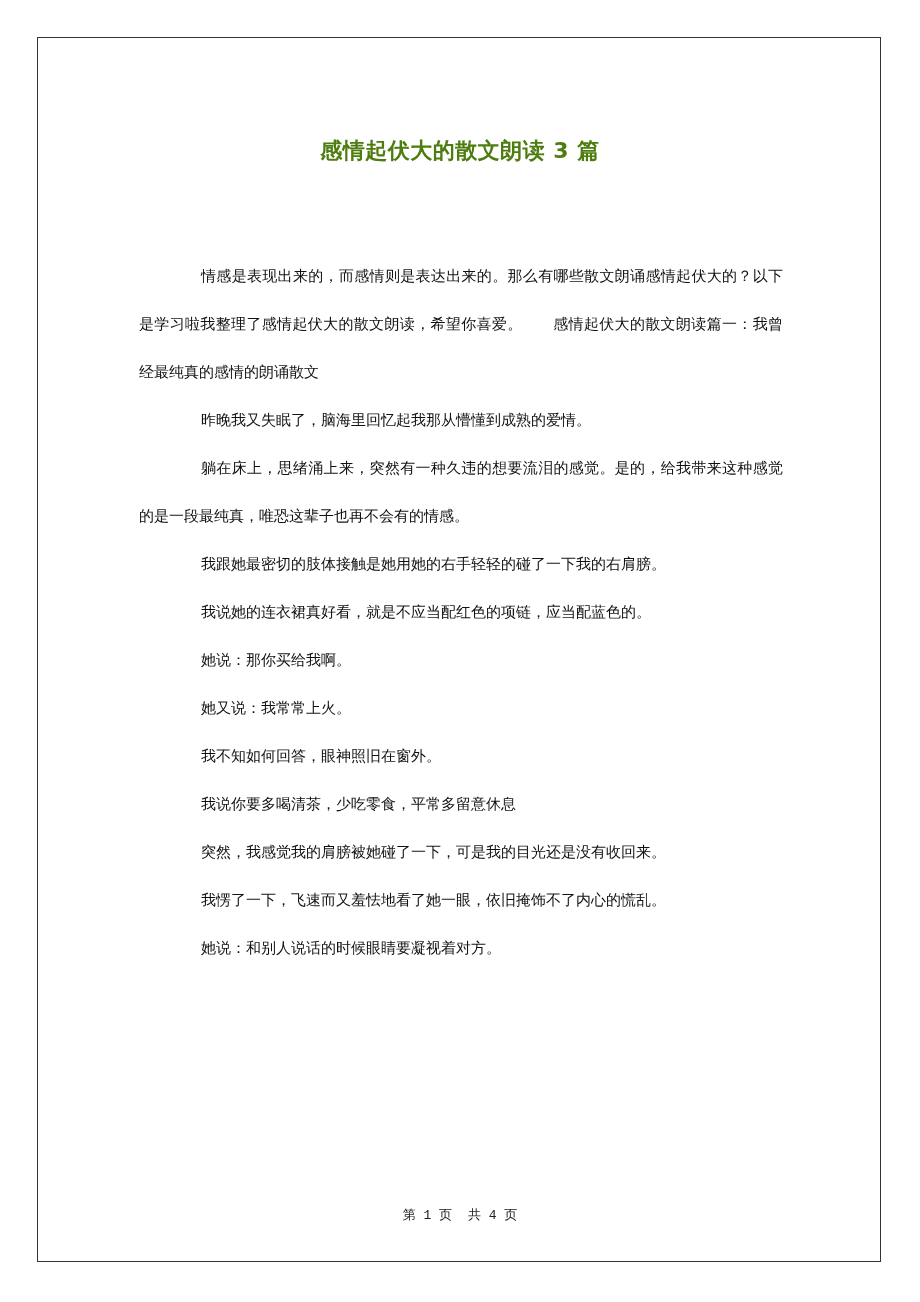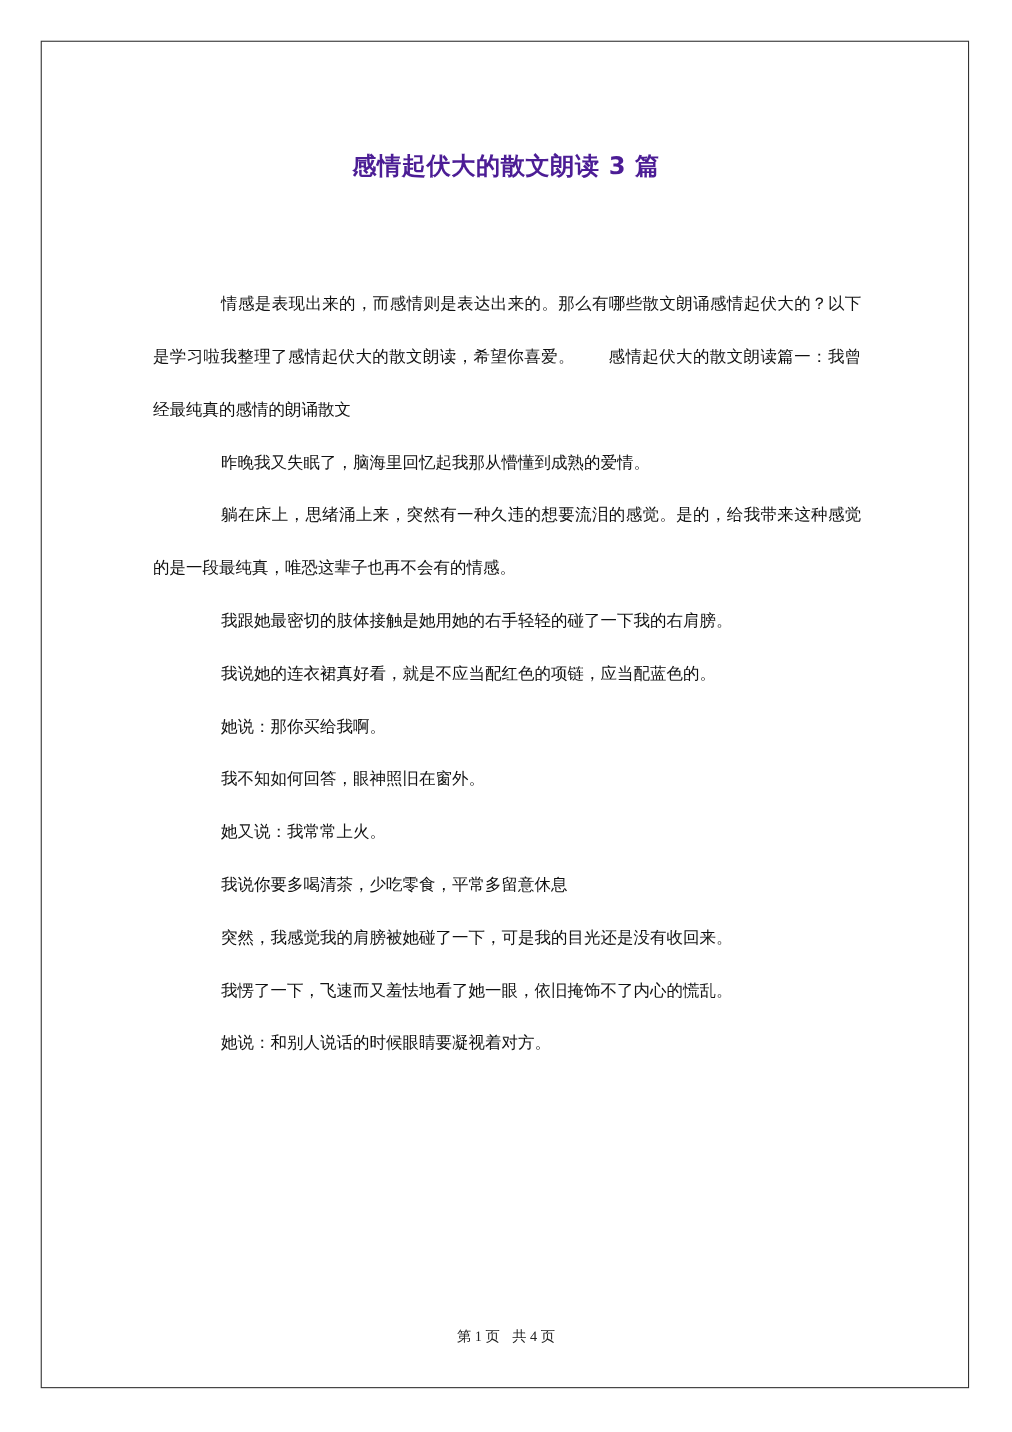--- a/index.html
+++ b/index.html
@@ -1,44 +1,44 @@
 <!DOCTYPE html>
 <html><head>
 <meta charset="utf-8">
 <style>
   html, body { margin: 0; padding: 0; background: #ffffff; }
   body { width: 920px; height: 1302px; position: relative; overflow: hidden;
          font-family: "DejaVu Sans", "Liberation Sans", sans-serif; color: #111; }
   .page-frame { position: absolute; left: 37px; top: 37px; width: 844px; height: 1225px;
                 border: 1px solid #333; box-sizing: border-box; }
   .title { position: absolute; left: 0; top: 121px; width: 920px; text-align: center;
-           font-size: 22px; font-weight: bold; color: #4c1d95; letter-spacing: 0.5px; }
+           font-size: 22px; font-weight: bold; color: #4d7c0f; letter-spacing: 0.5px; }
   .body-text { position: absolute; left: 139px; top: 252px; width: 644px;
                font-size: 15px; line-height: 48px; }
   .para { margin: 0; text-align: justify; text-indent: 62px; }
   .footer { position: absolute; left: 0; top: 1206px; width: 920px; text-align: center;
-            font-family: Liberation Serif, serif; font-size: 13px; color: #222; }
+            font-family: Liberation Mono, monospace; font-size: 13px; color: #222; }
   .footer span { margin: 0 4px; }
 </style>
 </head>
 <body>
 
 <div class="page-frame"></div>
 
 <h1 class="title">感情起伏大的散文朗读 3 篇</h1>
 
 <div class="body-text">
   <p class="para">情感是表现出来的，而感情则是表达出来的。那么有哪些散文朗诵感情起伏大的？以下是学习啦我整理了感情起伏大的散文朗读，希望你喜爱。　　感情起伏大的散文朗读篇一：我曾经最纯真的感情的朗诵散文</p>
   <p class="para">昨晚我又失眠了，脑海里回忆起我那从懵懂到成熟的爱情。</p>
   <p class="para">躺在床上，思绪涌上来，突然有一种久违的想要流泪的感觉。是的，给我带来这种感觉的是一段最纯真，唯恐这辈子也再不会有的情感。</p>
   <p class="para">我跟她最密切的肢体接触是她用她的右手轻轻的碰了一下我的右肩膀。</p>
   <p class="para">我说她的连衣裙真好看，就是不应当配红色的项链，应当配蓝色的。</p>
   <p class="para">她说：那你买给我啊。</p>
+  <p class="para">她又说：我常常上火。</p>
   <p class="para">我不知如何回答，眼神照旧在窗外。</p>
-  <p class="para">她又说：我常常上火。</p>
   <p class="para">我说你要多喝清茶，少吃零食，平常多留意休息</p>
   <p class="para">突然，我感觉我的肩膀被她碰了一下，可是我的目光还是没有收回来。</p>
   <p class="para">我愣了一下，飞速而又羞怯地看了她一眼，依旧掩饰不了内心的慌乱。</p>
   <p class="para">她说：和别人说话的时候眼睛要凝视着对方。</p>
 </div>
 
 <div class="footer">
   <span>第 1 页</span>
   <span>共 4 页</span>
 </div>

